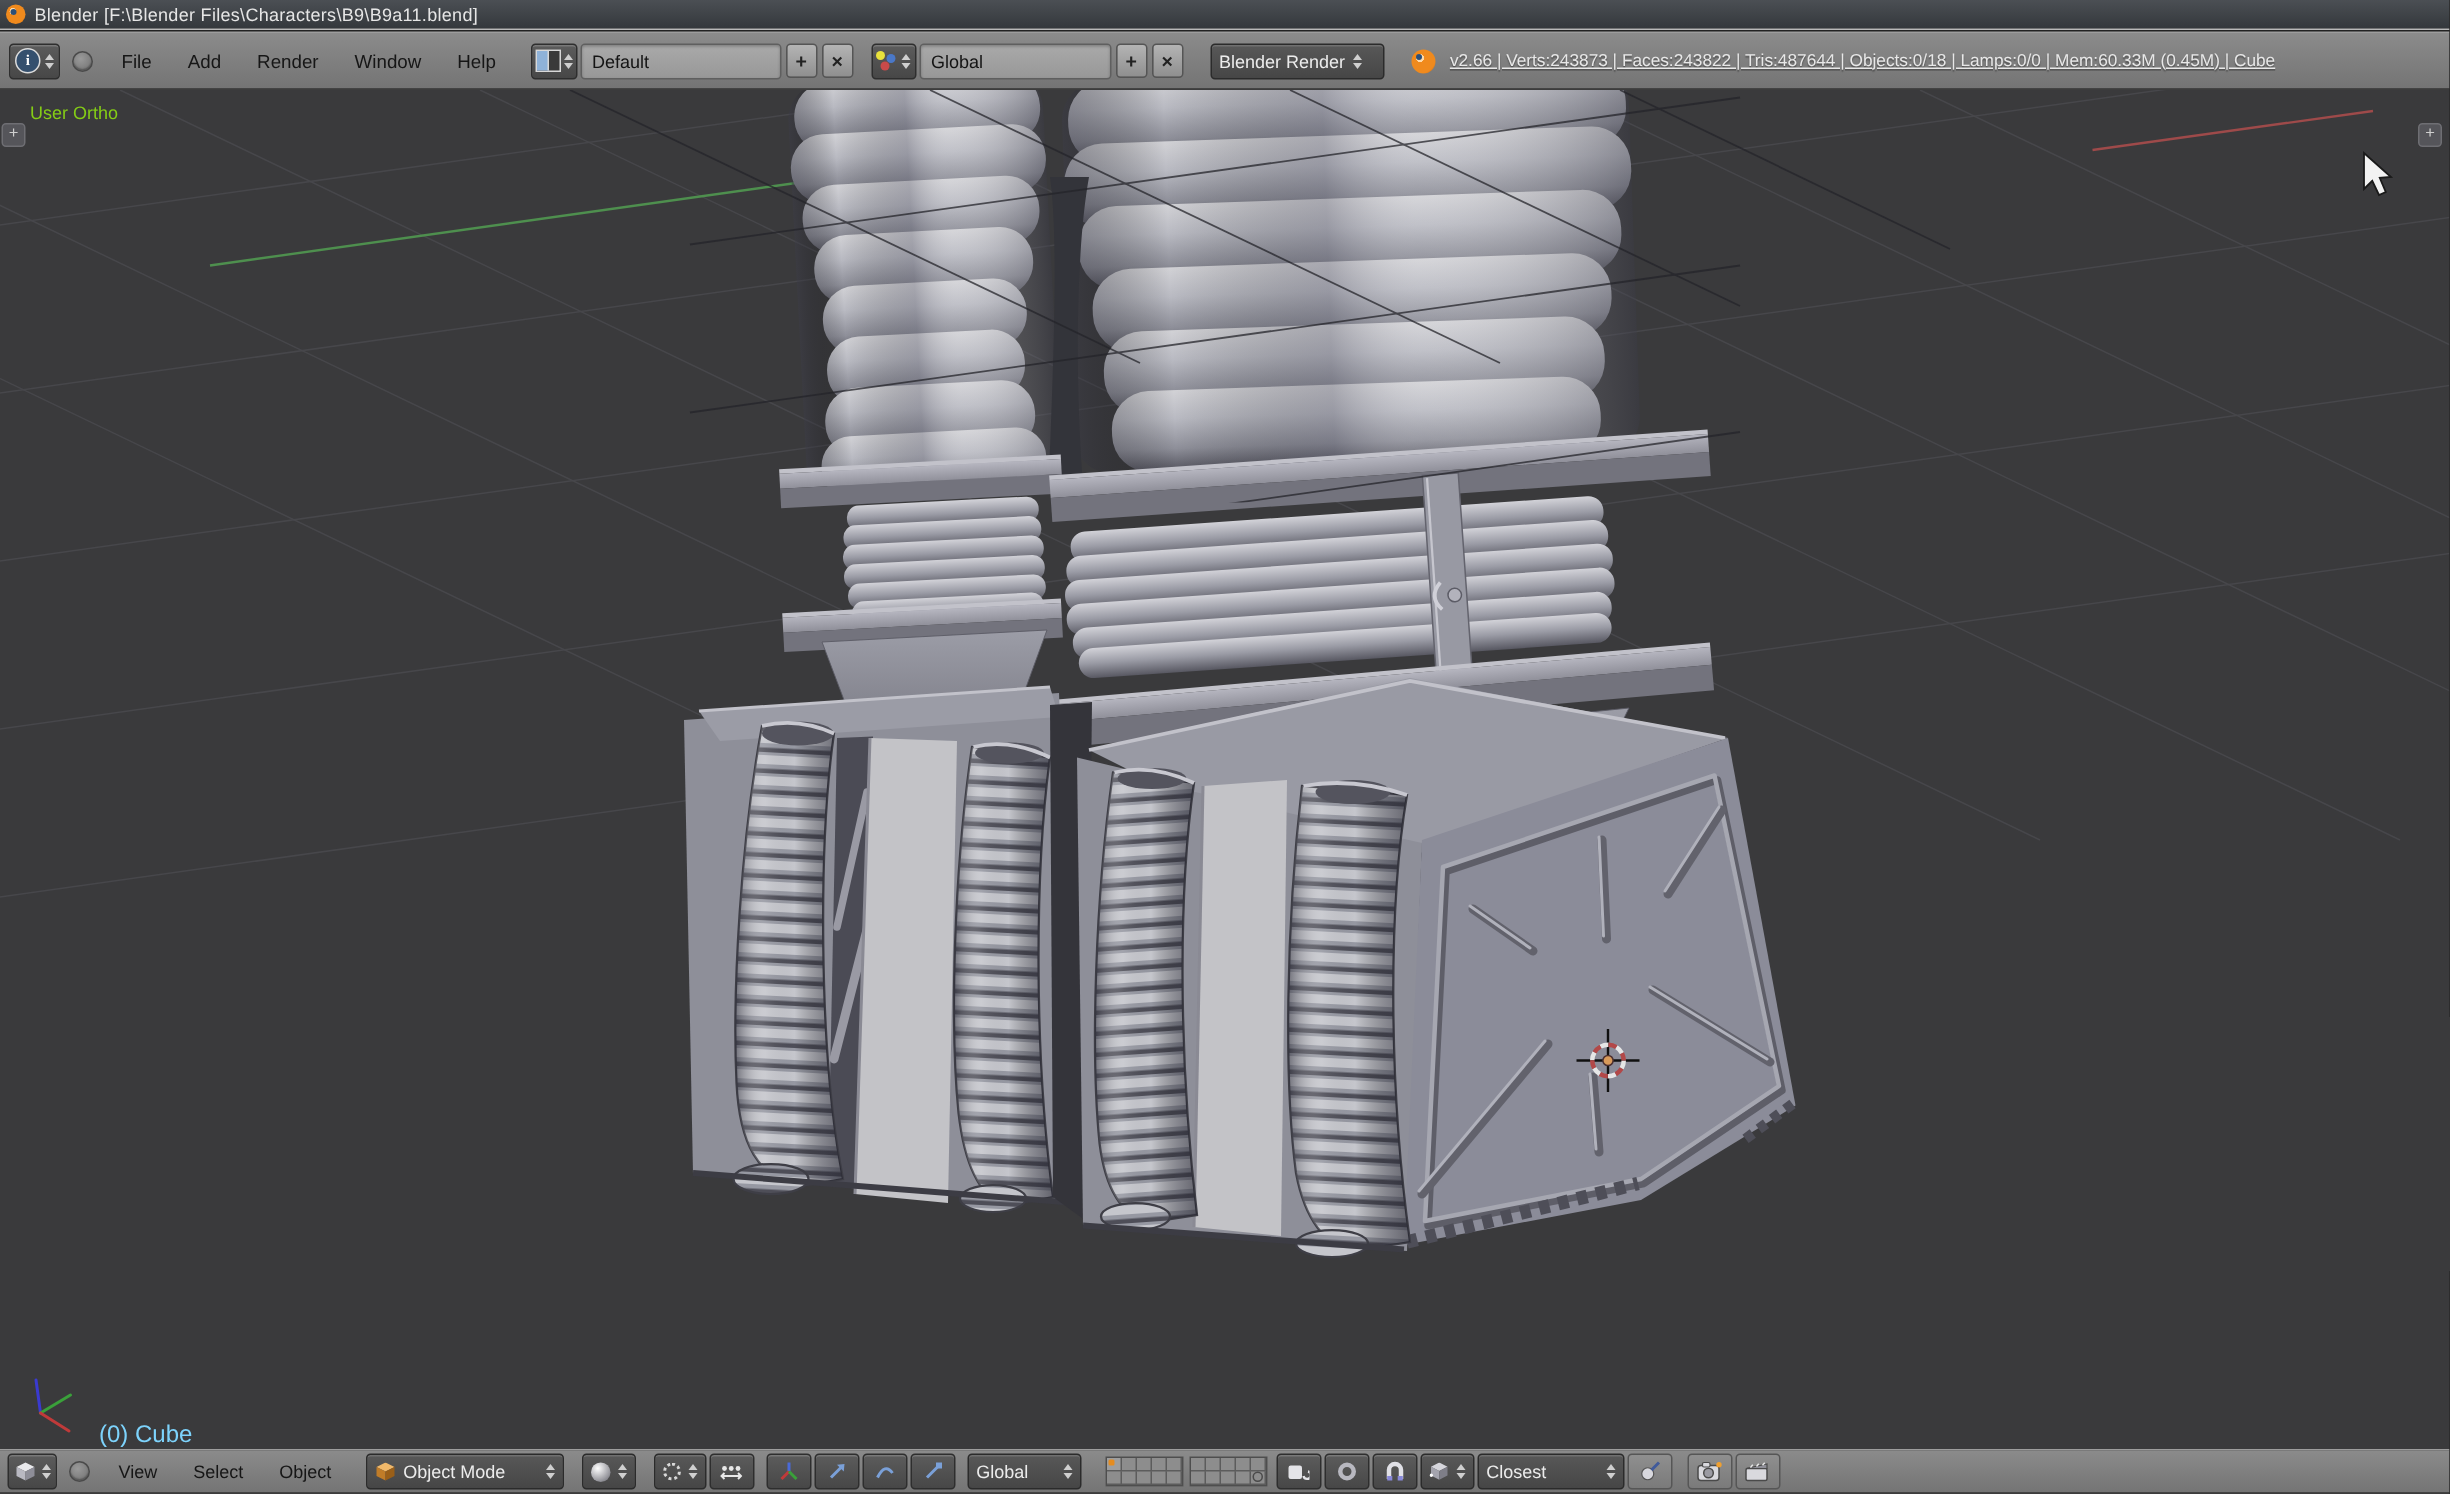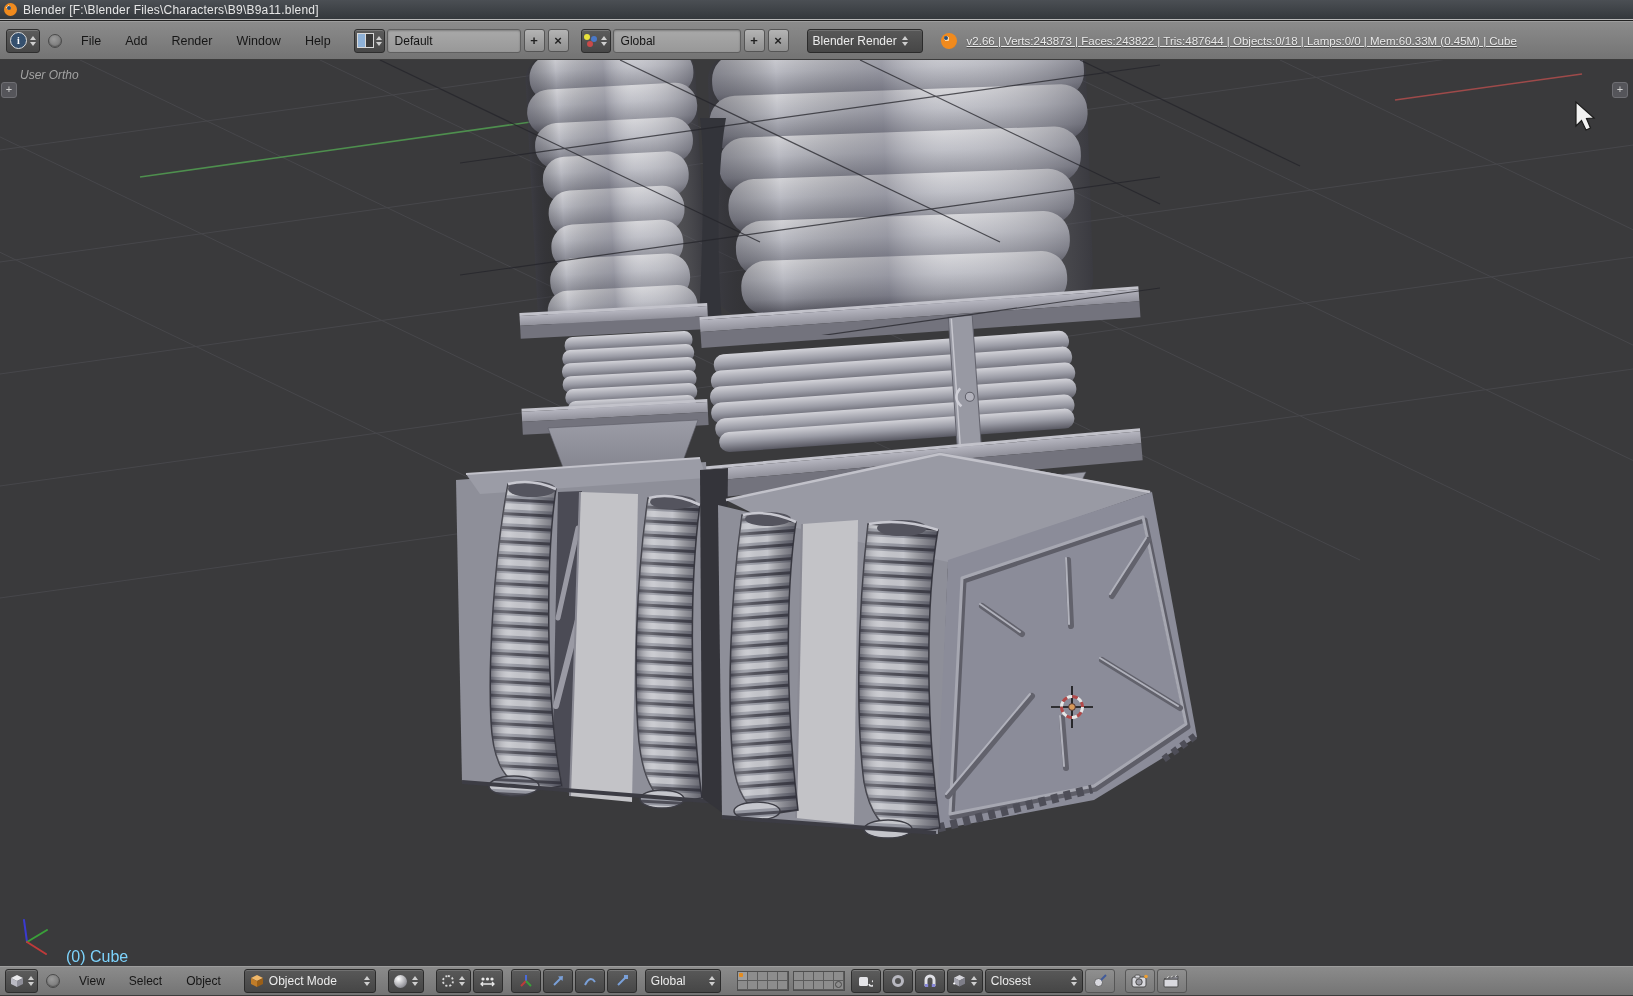--- a/index.html
+++ b/index.html
@@ -60,21 +60,21 @@
   .scene-ic s{position:absolute;border-radius:50%;width:6px;height:6px;}
   .layers{display:flex;gap:4px;margin:0 4px;}
   .lgrid{display:grid;grid-template-columns:repeat(5,10px);grid-template-rows:repeat(2,9px);
     border:1px solid #4e4e4e;background:#8d8d8d;}
   .lcell{border-right:1px solid #5c5c5c;border-bottom:1px solid #5c5c5c;position:relative;}
   .lcell.active{background:#9e9e9e;}
   .lcell.active::after{content:"";position:absolute;left:1px;top:1px;width:4px;height:4px;background:#e58c1f;border-radius:1px;}
   .lcell.dot::after{content:"";position:absolute;right:1px;bottom:1px;width:5px;height:5px;border:1px solid #4a4a4a;border-radius:50%;}
   
   .viewport{position:absolute;left:0;top:60px;width:1633px;height:906px;background:#3a3a3c;overflow:hidden;}
-  .vlabel{position:absolute;left:20px;top:8px;color:#a3a3a3;font-size:12px;font-style:italic;}
+  .vlabel{position:absolute;left:20px;top:8px;color:#84cc16;font-size:12px;}
   .olabel{position:absolute;left:66px;top:888px;color:#7dd3fc;font-size:16px;}
   .plus-handle{position:absolute;width:14px;height:14px;border-radius:3px;background:#55555a;
     border:1px solid #6e6e73;color:#cfcfcf;font-size:11px;line-height:12px;text-align:center;}
   .plus-left{left:1px;top:22px;}
   .plus-right{right:5px;top:22px;}
   svg{display:block;}
 </style>
 </head>
 <body>
 

